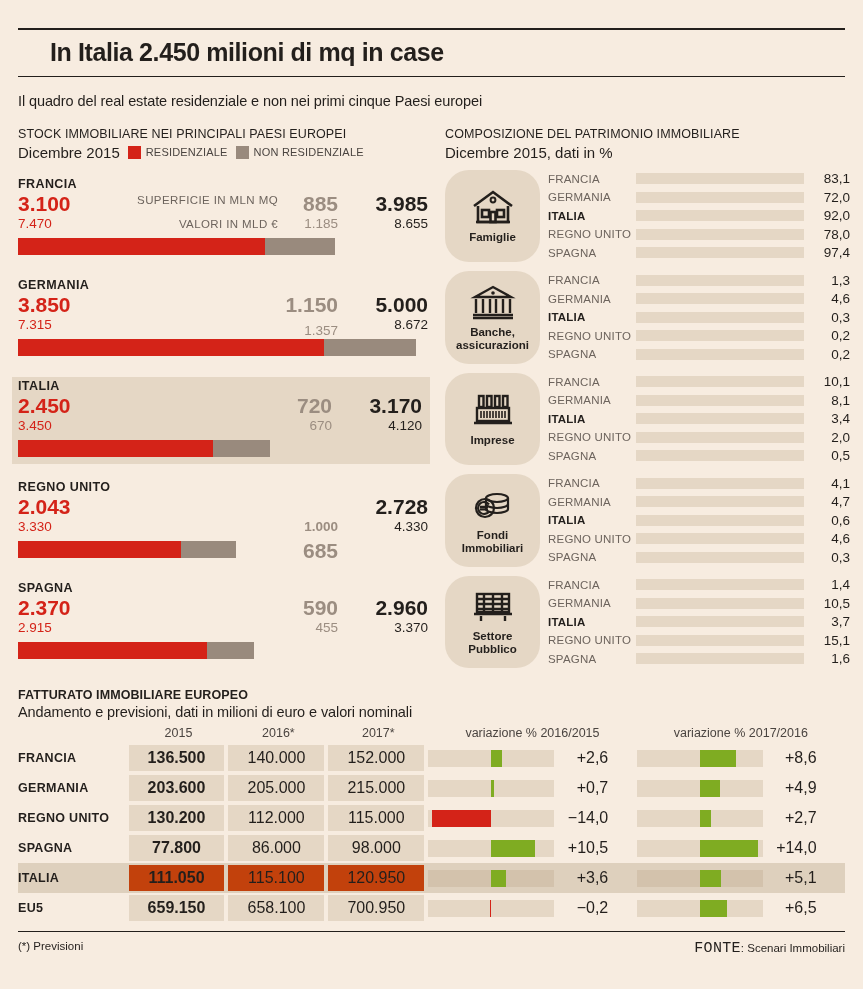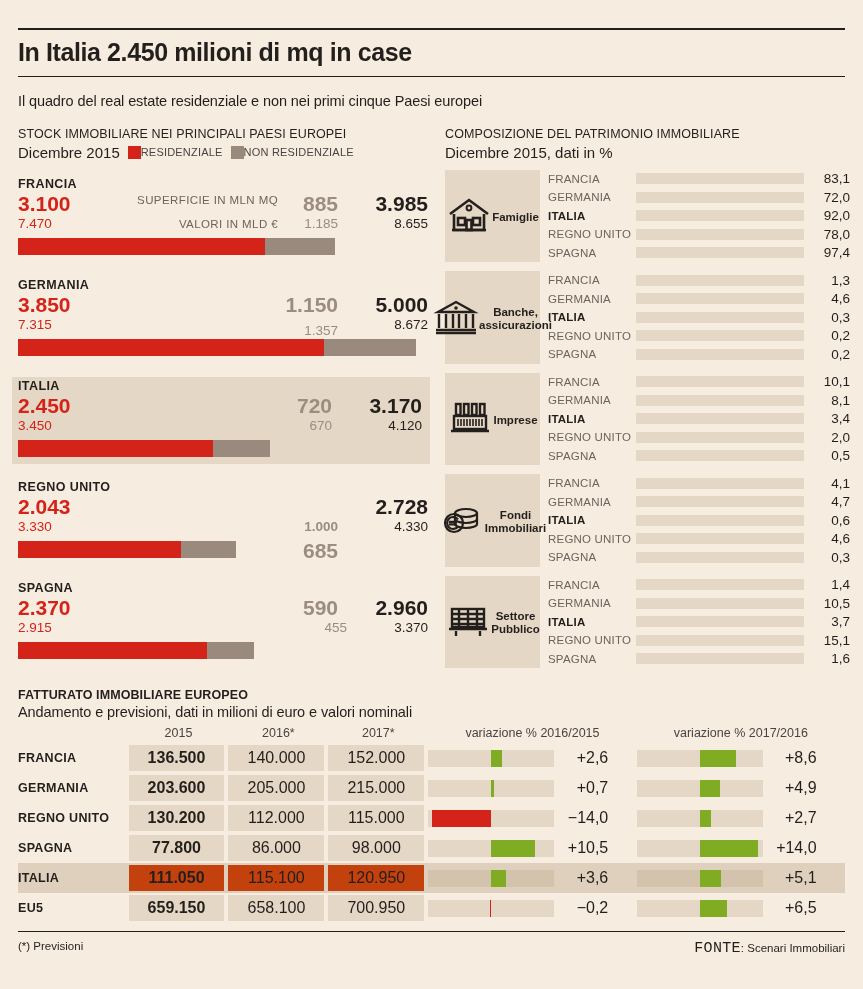--- a/index.html
+++ b/index.html
@@ -11,32 +11,32 @@
     position:relative;
     overflow:hidden;
   }
   .page { width:863px; height:989px; padding:0 18px; position:relative; }
 
   
   .rule-top { border-top:2px solid #231f1c; margin-top:28px; }
   .rule-mid { border-top:1.5px solid #231f1c; }
   .headline {
     font-size:25px; font-weight:bold; letter-spacing:-0.4px;
-    padding:9px 0 9px 0; line-height:1.1;
+    padding:9px 0 9px 0; line-height:1.1;margin-left:32px;
   }
   .subhead { font-size:14.5px; padding:16px 0 18px 0; color:#231f1c; letter-spacing:-0.1px;}
 
   
   .cols { display:flex; gap:0; }
   .col-left { width:412px; }
   .col-right { width:415px; margin-left:15px; }
 
   .sec-title { font-size:12.5px; font-weight:normal; letter-spacing:0.1px; }
   .sec-sub { font-size:15px; margin-top:3px; display:flex; align-items:center; gap:8px; }
-  .legend { display:flex; align-items:center; font-size:11px; color:#4a4440; letter-spacing:0.2px;}
+  .legend { display:flex; align-items:center; gap:5px; font-size:11px; color:#4a4440; letter-spacing:0.2px;}
   .sw { width:13px; height:13px; display:inline-block; }
   .sw.red { background:#d42318; }
   .sw.gray { background:#998a7d; }
 
   
   .stock { margin-top:14px; padding:2px 0 7px 0; position:relative; }
   .stock.italia { background:#e5d7c5; padding:2px 6px 7px 6px; margin-left:-6px; width:418px;}
   .stock-name { font-size:12.5px; font-weight:bold; letter-spacing:0.4px; margin-bottom:1px;}
   .stock-rows { position:relative; height:42px; }
   .r1 { position:relative; height:24px; }
@@ -48,22 +48,22 @@
   .v-tot-big { position:absolute; right:2px; top:0; font-size:21px; font-weight:bold; color:#231f1c; }
   .v-tot-small { position:absolute; right:2px; top:0; font-size:13.5px; color:#231f1c; }
   .capt { position:absolute; font-size:11.5px; color:#6d645d; letter-spacing:0.4px; text-align:right;}
   .bar-row { height:17px; display:flex; margin-top:4px; }
   .bar-red { background:#d42318; height:17px; }
   .bar-gray { background:#998a7d; height:17px; }
 
   
   .comp-block { margin-top:9px; display:flex; align-items:stretch; }
   .icon-box {
-    width:95px; background:#e5d7c5; display:flex; flex-direction:row;
-    align-items:center; justify-content:center; padding:6px 2px 7px 2px;
+    width:95px; background:#e5d7c5; display:flex; flex-direction:column;
+    align-items:center; justify-content:center; padding:6px 2px 7px 2px;border-radius:24px;
   }
   .icon-box svg { display:block; }
   .icon-cap { font-size:11.5px; font-weight:bold; line-height:1.12; text-align:center; margin-top:4px; }
   .comp-rows { flex:1; padding-left:8px; }
   .comp-row { display:flex; align-items:center; height:18.5px; }
   .comp-lab { width:88px; font-size:11.5px; color:#6d645d; letter-spacing:0.2px; }
   .comp-row.it .comp-lab { color:#231f1c; font-weight:bold; }
   .comp-track { width:168px; height:11px; background:#e5d7c5; position:relative; }
   .comp-fill { height:11px; background:#d42318; }
   .comp-row.it .comp-fill { background:#ac1a0d; }
@@ -206,21 +206,21 @@
     <div class="stock-name">SPAGNA</div>
     <div class="stock-rows">
 
       <div class="r1">
         <span class="v-res-big">2.370</span>
         <span class="v-non-big" style="right:92px;top:0;">590</span>
         <span class="v-tot-big">2.960</span>
       </div>
       <div class="r2">
         <span class="v-res-small">2.915</span>
-        <span class="v-non-small" style="right:83px;top:0;">455</span>
+        <span class="v-non-small" style="right:92px;top:0;">455</span>
         <span class="v-tot-small">3.370</span>
       </div>
     </div>
     <div class="bar-row">
       <div class="bar-red" style="width:189px"></div>
       <div class="bar-gray" style="width:47px"></div>
     </div>
           </div>
         </div>
     </div>

